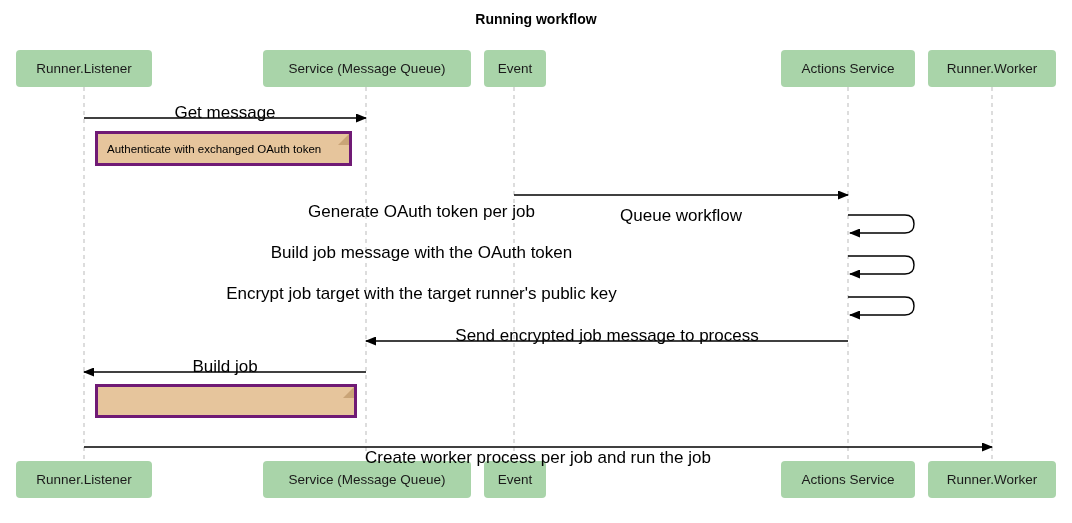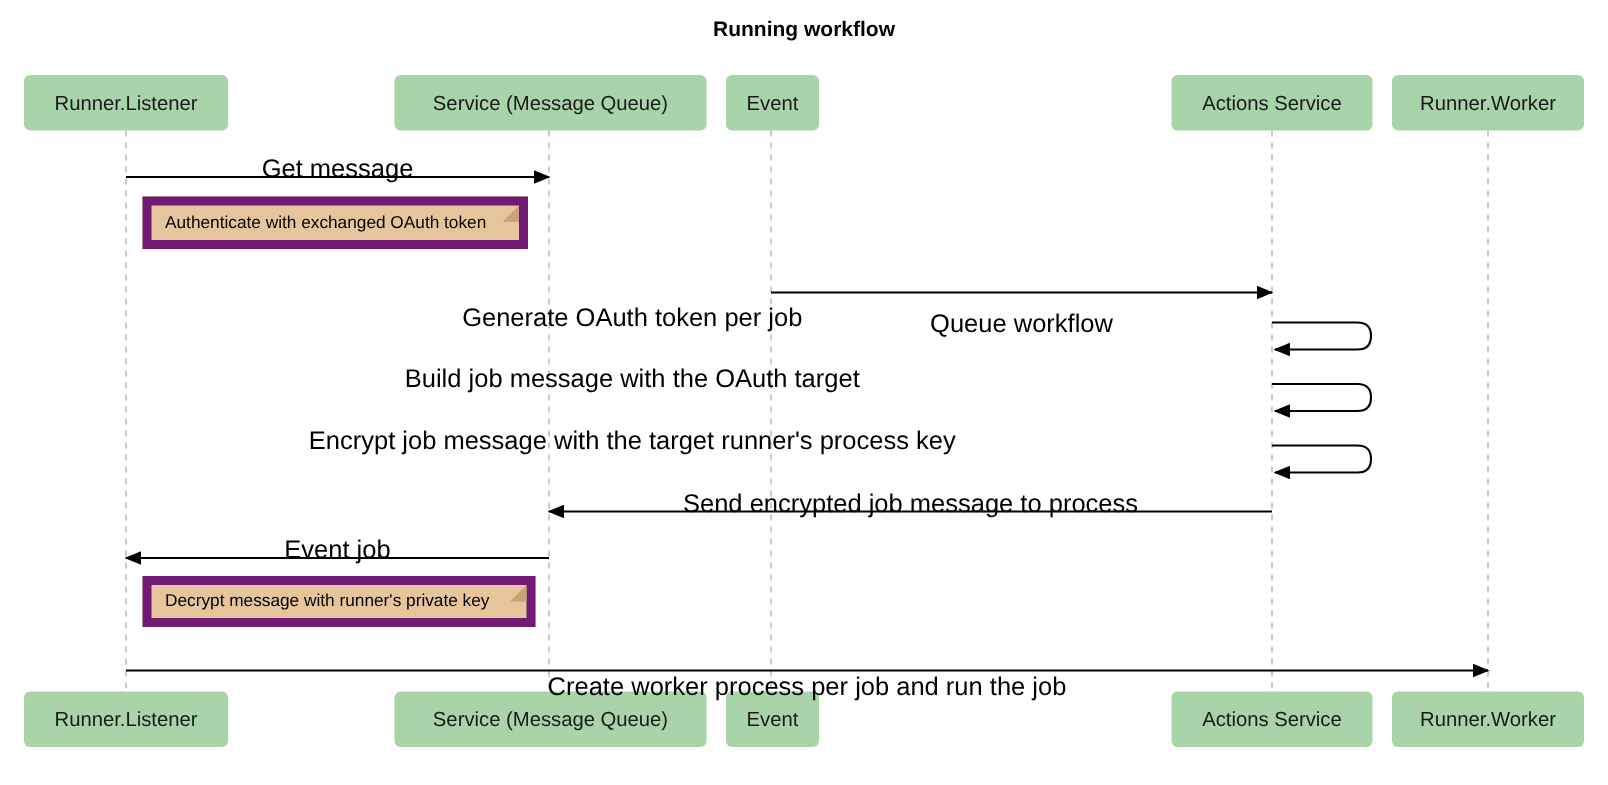--- a/index.html
+++ b/index.html
@@ -44,21 +44,21 @@
     justify-content: center;
     font-size: 13.5px;
     color: #1a1a1a;
     font-family: "Liberation Sans", sans-serif;
     white-space: nowrap;
     box-sizing: border-box;
   }
   .note {
     position: absolute;
     background: #e6c59c;
-    border: 6px solid #701a75;
+    border: 3px solid #701a75;
     box-sizing: border-box;
     font-size: 11.5px;
     color: #000000;
     font-family: "Liberation Sans", sans-serif;
     display: flex;
     align-items: center;
     padding-left: 9px;
     white-space: nowrap;
   }
   .note-fold {
@@ -150,28 +150,27 @@
       <div class="participant" style="left: 928px; top: 461px; width: 128px; height: 37px;">
         <span>Runner.Worker</span>
       </div>
     </div>
   <div id="notes-layer">
       <div class="note" style="left: 95px; top: 131px; width: 257px; height: 35px;">
         <span>Authenticate with exchanged OAuth token</span>
         <span class="note-fold"></span>
       </div>
       <div class="note" style="left: 95px; top: 384px; width: 262px; height: 34px;">
-        <span>Decrypt message with runner's private key</span>
         <span class="note-fold"></span>
       </div>
     </div>
   <div id="labels-layer">
       <div class="msg-label" style="left: 84px; width: 282px; top: 103px;">Get message</div>
       <div class="msg-label" style="left: 514px; width: 334px; top: 180px; margin-top: 26px;">Queue workflow</div>
       <div class="msg-label right-aligned" style="left: 0px; width: 843px; top: 202px;">Generate OAuth token per job</div>
-      <div class="msg-label right-aligned" style="left: 0px; width: 843px; top: 243px;">Build job message with the OAuth target</div>
-      <div class="msg-label right-aligned" style="left: 0px; width: 843px; top: 284px;">Encrypt job message with the target runner's process key</div>
+      <div class="msg-label right-aligned" style="left: 0px; width: 843px; top: 243px;">Build job message with the OAuth token</div>
+      <div class="msg-label right-aligned" style="left: 0px; width: 843px; top: 284px;">Encrypt job target with the target runner's public key</div>
       <div class="msg-label" style="left: 366px; width: 482px; top: 326px;">Send encrypted job message to process</div>
-      <div class="msg-label" style="left: 84px; width: 282px; top: 357px;">Event job</div>
+      <div class="msg-label" style="left: 84px; width: 282px; top: 357px;">Build job</div>
       <div class="msg-label" style="left: 84px; width: 908px; top: 448px;">Create worker process per job and run the job</div>
     </div>
 
 </div>
 
 </body></html>

